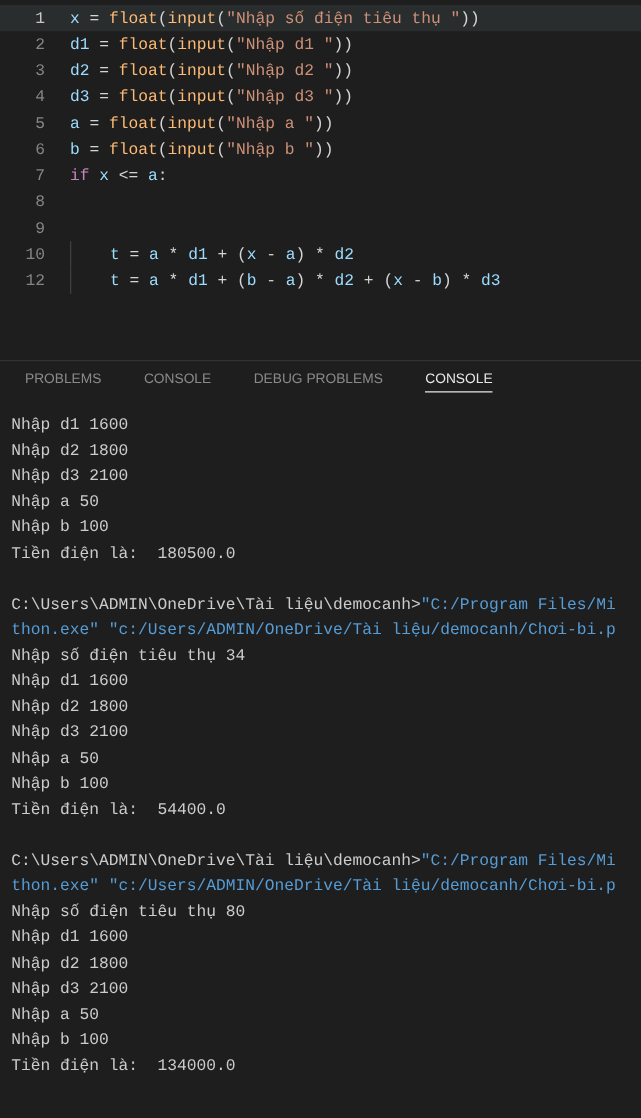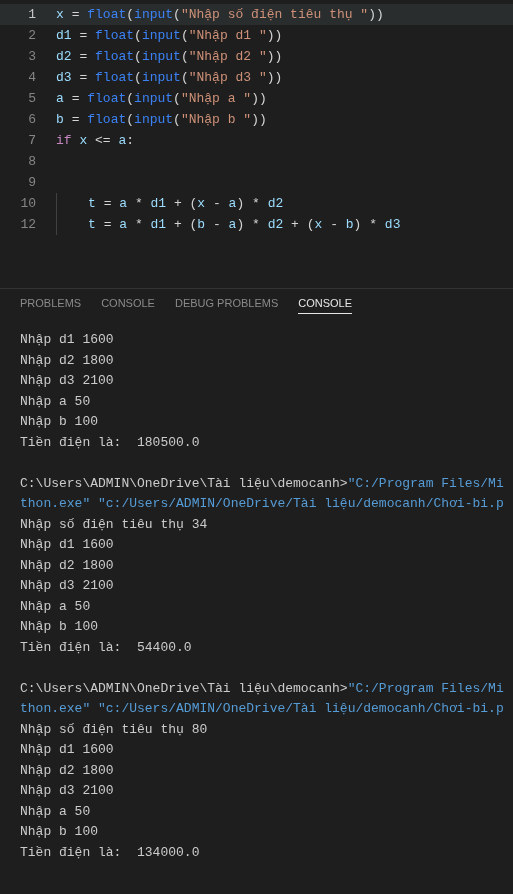--- a/index.html
+++ b/index.html
@@ -28,46 +28,46 @@
   text-align: right;
   padding-right: 20px;
   color: #858585;
   user-select: none;
 }
 .line.active .lineno { color: #c6c6c6; }
 .code { white-space: pre; }
 .indent { display: inline-block; border-left: 1px solid #404040; }
 .w4 { width: 32px; }
 .v { color: #9cdcfe; }
-.f { color: #3b82f6; }
+.f { color: #fdba74; }
 .kw { color: #c586c0; }
 .s { color: #ce9178; }
 .p { color: #d4d4d4; }
 .panel {
   background: #1e1e1e;
   border-top: 1px solid #333;
 }
 .tabs {
   display: flex;
-  gap: 20px;
+  gap: 34px;
   padding: 8px 20px;
   font-size: 11px;
   font-family: -apple-system, 'Segoe UI', sans-serif;
 }
 .tab {
   color: #8a8a8a;
   cursor: pointer;
   padding-bottom: 4px;
 }
 .tab.active {
   color: #e7e7e7;
   border-bottom: 1px solid #e7e7e7;
 }
 .terminal {
-  padding: 8px 20px;
+  padding: 8px 9px;
   font-size: 13px;
   line-height: 20.5px;
   color: #cccccc;
   white-space: pre;
   overflow: hidden;
 }
 .tc { color: #569cd6; }
 </style>
 </head>
 <body>

